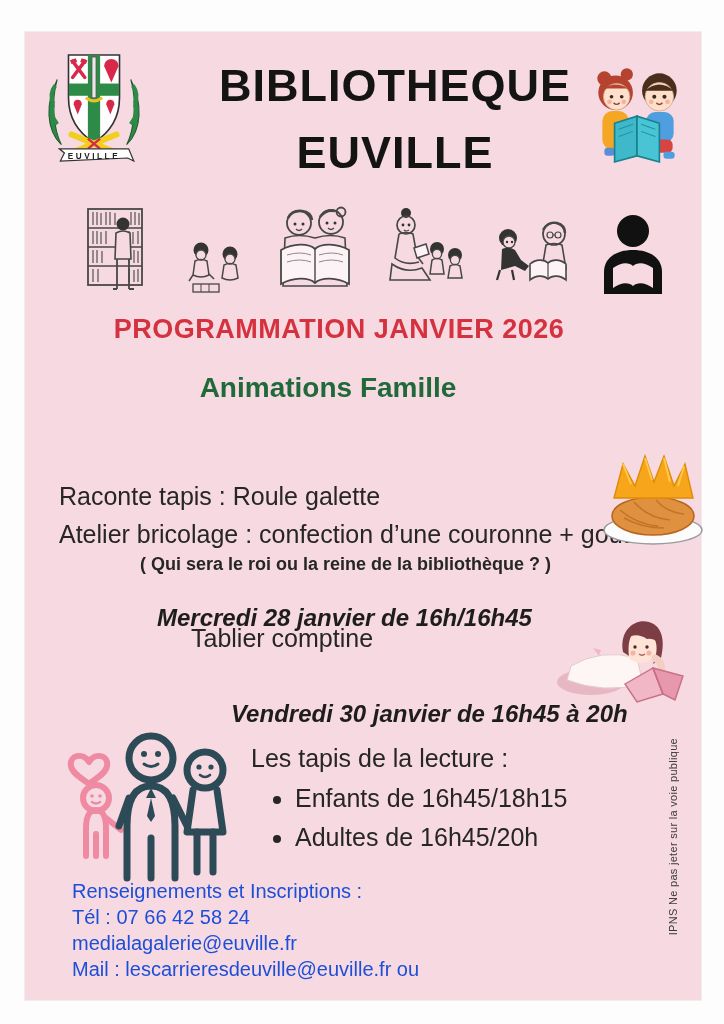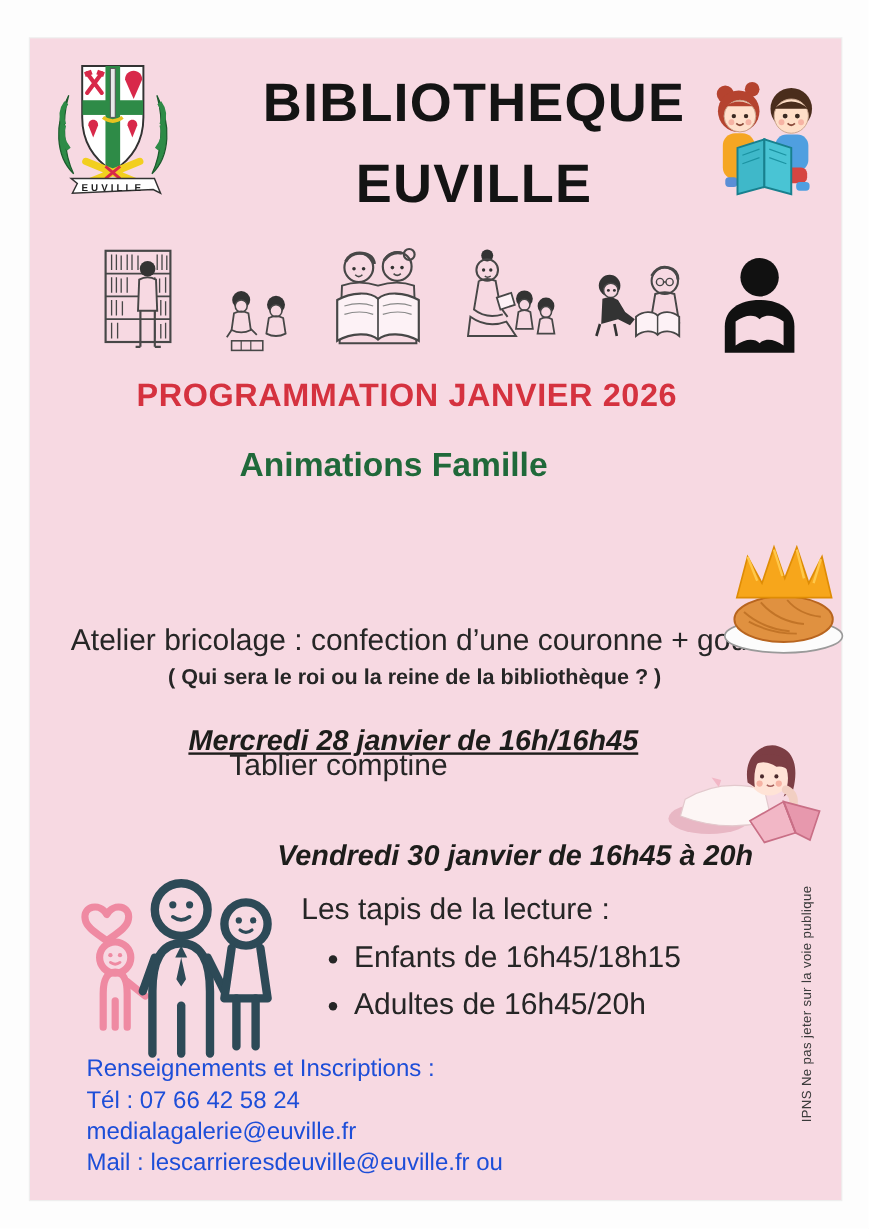--- a/index.html
+++ b/index.html
@@ -200,32 +200,33 @@
       <svg width="74" height="82" viewBox="0 0 74 82">
         <circle cx="37" cy="17" r="16" fill="#111"></circle>
         <path d="M8,80 L8,58 C8,44 20,36 37,36 C54,36 66,44 66,58 L66,80 z" fill="#111"></path>
         <path d="M17,54 C25,48 33,48 37,52 C41,48 49,48 57,54 L57,74 C49,68 41,68 37,72 C33,68 25,68 17,74 z" fill="#f7d9e2"></path>
       </svg>
     </div>
 
     <div class="abs program-title" style="color:#d5323f;">PROGRAMMATION JANVIER 2026</div>
     <div class="abs subtitle" style="color:#20693a;">Animations Famille</div>
 
+    <div class="abs body-line" style="left:34px;top:450px;">Raconte tapis : Roule galette</div>
     <div class="abs body-line" style="left:34px;top:488px;">Atelier bricolage : confection d’une couronne + goûter</div>
     <div class="abs note-line" style="left:115px;top:522px;font-weight:bold;">( Qui sera le roi ou la reine de la bibliothèque ? )</div>
 
     <svg class="abs" style="left:573px;top:420px;" width="110" height="96" viewBox="0 0 110 96">
       <ellipse cx="55" cy="78" rx="49" ry="14" fill="#fcfcfc" stroke="#9a9a9a" stroke-width="1.4"></ellipse>
       <ellipse cx="55" cy="64" rx="41" ry="19" fill="#e09140" stroke="#b8651f" stroke-width="1.6"></ellipse>
       <path d="M22,58 q16,14 38,16 M36,50 q14,16 36,18 M58,48 q10,12 28,14 M26,66 q18,10 40,10" stroke="#c27427" stroke-width="1.6" fill="none"></path>
       <path d="M16,46 L25,12 L37,34 L47,4 L56,30 L66,4 L76,34 L87,12 L95,46 z" fill="#f7a61b" stroke="#de8c05" stroke-width="1.4"></path>
       <path d="M25,12 L33,32 M47,6 L54,28 M66,6 L72,30 M86,14 L80,34" stroke="#ffc84a" stroke-width="2" fill="none"></path>
     </svg>
 
-    <div class="abs event-date" style="left:132px;top:572px;text-decoration:underline;">Mercredi 28 janvier de 16h/16h45</div>
+    <div class="abs event-date" style="left:132px;top:572px;">Mercredi 28 janvier de 16h/16h45</div>
     <div class="abs body-line" style="left:166px;top:592px;text-align:center;">Tablier comptine</div>
 
     <svg class="abs" style="left:518px;top:568px;" width="152" height="106" viewBox="0 0 152 106">
       <ellipse cx="48" cy="82" rx="34" ry="13" fill="#e8b7c4"></ellipse>
       <path d="M28,66 q30,-18 66,-8 l6,26 q-40,10 -76,-4 z" fill="#fdf6f5" stroke="#e3c9cd" stroke-width="1"></path>
       <circle cx="98" cy="46" r="17" fill="#ffe3d6"></circle>
       <path d="M80,52 C76,28 94,18 106,22 C120,26 122,42 118,58 L110,64 C118,46 112,32 100,30 C90,28 84,38 86,56 z" fill="#7c3e44"></path>
       <path d="M82,34 q14,-10 30,-2 l2,10 q-4,-4 -10,-3 q-12,-8 -22,1 z" fill="#7c3e44"></path>
       <circle cx="92" cy="47" r="1.7" fill="#4a2a2c"></circle>
         <circle cx="104" cy="47" r="1.7" fill="#4a2a2c"></circle>

